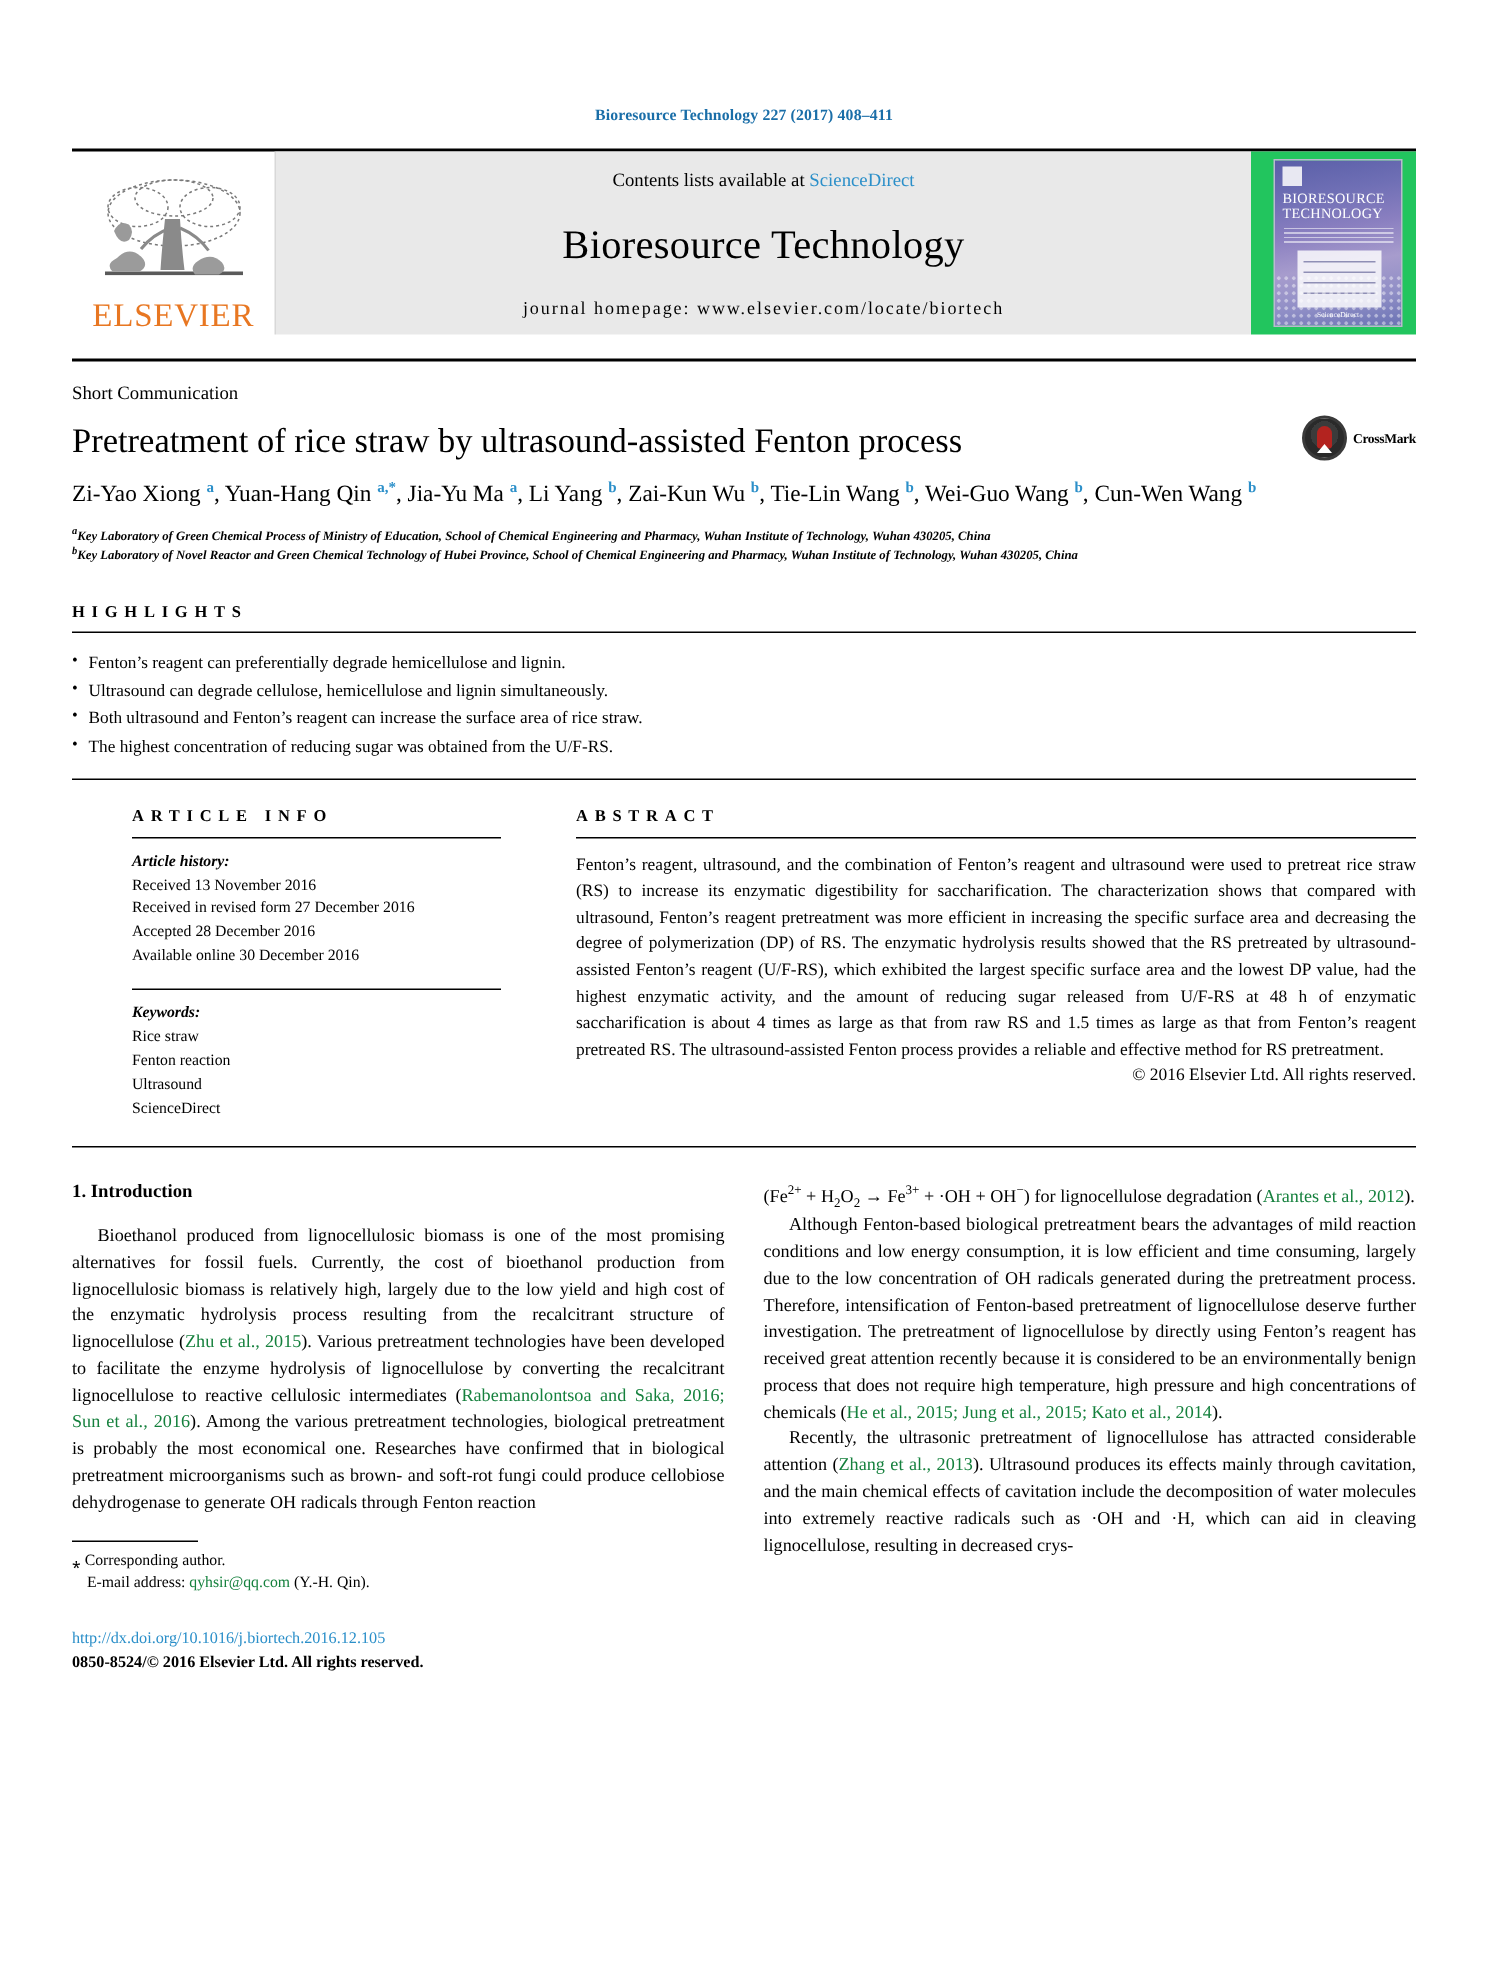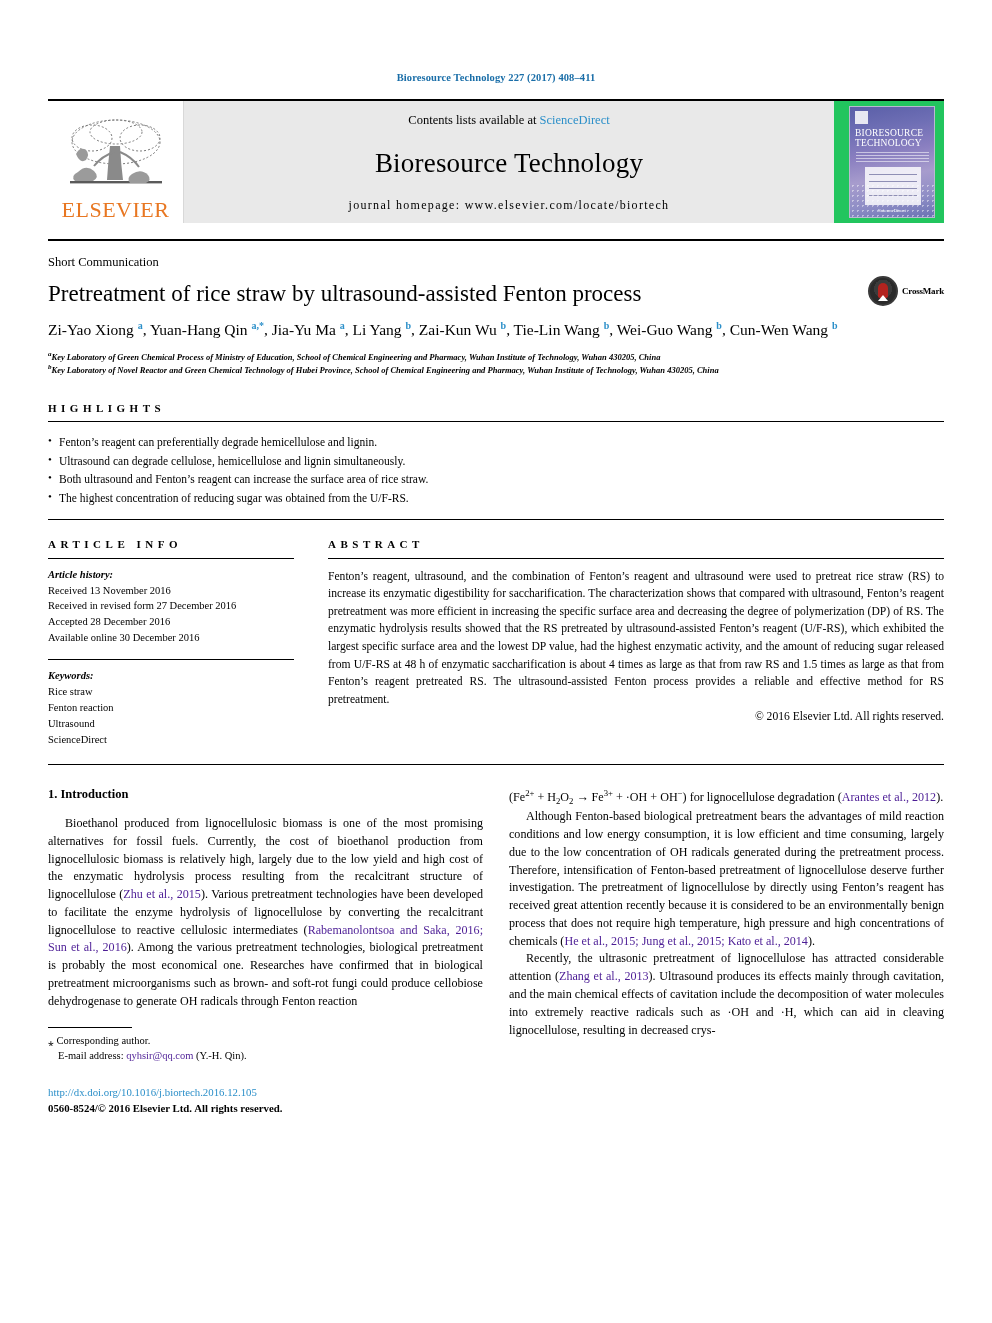--- a/index.html
+++ b/index.html
@@ -80,21 +80,21 @@
   }
   .cover .cv-dots {
     position:absolute; left:0; right:0; bottom:0; height:34px;
     background-image: radial-gradient(rgba(255,255,255,.45) 1px, transparent 1px);
     background-size: 5px 5px;
   }
   .cover .cv-foot { position:absolute; left:0; right:0; bottom:4px; text-align:center; color:#fff; font-size:5px; }
 
   
   .doctype { font-size: 12.5px; padding-top: 14px; }
-  .title-row { display:flex; align-items:flex-start; justify-content:space-between; }
+  .title-row { display:flex; align-items:center; justify-content:space-between; }
   .title { font-size: 23px; line-height: 1.18; padding-top: 10px; font-weight: normal; margin:0; max-width: 760px;}
   .crossmark { display:flex; align-items:center; gap:4px; padding-top:6px; flex: 0 0 auto; }
   .cm-circle {
     width: 30px; height: 30px; border-radius: 50%;
     background: radial-gradient(circle at 50% 42%, #3b3b3b 0 46%, #2a2a2a 46% 100%);
     position: relative; border: 2px solid #3a3a3a;
   }
   .cm-circle:before {
     content:""; position:absolute; left:50%; top:5px; transform:translateX(-50%);
     width: 10px; height: 15px; background:#b3231f; border-radius: 5px 5px 2px 2px;
@@ -119,21 +119,21 @@
   }
   .hl-rule { border-top: 1px solid #000; margin-top: 7px; }
   .hl-list { list-style: none; margin: 0; padding: 11px 0 0 0; font-size: 11.5px; line-height: 1.62; }
   .hl-list li { position: relative; padding-left: 11px; }
   .hl-list li:before {
     content: "\2022"; position: absolute; left: 0; top: -1px; font-size: 11px;
   }
   .hl-bottom-rule { border-top: 1px solid #000; margin-top: 11px; }
 
   
-  .info-wrap { display: flex; gap: 34px; padding-top: 18px; }
+  .info-wrap { display: flex; gap: 50px; padding-top: 18px; margin-left: 40px; }
   .info-col { width: 246px; flex: 0 0 246px; }
   .abs-col { flex: 1 1 auto; }
   .blk-label { font-size: 11px; font-weight: bold; letter-spacing: 4.5px; }
   .blk-rule { border-top: 1px solid #000; margin-top: 8px; }
   .hist { font-size: 10.5px; line-height: 1.52; padding-top: 8px; }
   .hist .it { font-style: italic; font-weight: bold; }
   .kw-rule { border-top: 1px solid #000; margin-top: 13px; }
   .kw { font-size: 10.5px; line-height: 1.52; padding-top: 8px; }
   .kw .it { font-style: italic; font-weight: bold; }
   .abstract {
@@ -145,21 +145,21 @@
 
   
   .body-cols { display: flex; gap: 26px; padding-top: 22px; }
   .col { width: 435px; flex: 0 0 435px; position: relative; }
   .h2 { font-size: 12.5px; font-weight: bold; margin: 0 0 13px 0; }
   .ptext {
     font-size: 12.1px; line-height: 1.47; text-align: justify;
     text-indent: 17px; margin: 0;
   }
   .ptext.noindent { text-indent: 0; }
-  a.cite, .cite { color: #4c1d95; text-decoration: none; }
+  a.cite, .cite { color: #15803d; text-decoration: none; }
 
   
   .fn-rule { border-top: 1px solid #000; width: 84px; margin-top: 16px; }
   .footnote { font-size: 10.5px; line-height: 1.5; padding-top: 5px; }
   .footnote .ind { padding-left: 10px; }
   .footnote .em { }
   .doi-block { padding-top: 20px; font-size: 10.8px; line-height: 1.5; }
   .doi-link { color: #2b8fc9; }
   .issn { font-weight: bold; }
   sub, sup { font-size: 72%; }
@@ -284,21 +284,21 @@
       <p class="ptext"><span>Bioethanol produced from lignocellulosic biomass is one of the most promising alternatives for fossil fuels. Currently, the cost of bioethanol production from lignocellulosic biomass is relatively high, largely due to the low yield and high cost of the enzymatic hydrolysis process resulting from the recalcitrant structure of lignocellulose (</span><span class="cite">Zhu et al., 2015</span><span>). Various pretreatment technologies have been developed to facilitate the enzyme hydrolysis of lignocellulose by converting the recalcitrant lignocellulose to reactive cellulosic intermediates (</span><span class="cite">Rabemanolontsoa and Saka, 2016; Sun et al., 2016</span><span>). Among the various pretreatment technologies, biological pretreatment is probably the most economical one. Researches have confirmed that in biological pretreatment microorganisms such as brown- and soft-rot fungi could produce cellobiose dehydrogenase to generate OH radicals through Fenton reaction</span></p>
 
       <div class="fn-rule"></div>
       <div class="footnote">
         <div><span>⁎</span> <span>Corresponding author.</span></div>
         <div class="ind"><span class="em">E-mail address:</span> <span class="cite">qyhsir@qq.com</span> <span>(Y.-H. Qin).</span></div>
       </div>
 
       <div class="doi-block">
         <div class="doi-link">http://dx.doi.org/10.1016/j.biortech.2016.12.105</div>
-        <div class="issn"><span>0560-8524/</span><span>© 2016 Elsevier Ltd. All rights reserved.</span></div>
+        <div class="issn"><span>0850-8524/</span><span>© 2016 Elsevier Ltd. All rights reserved.</span></div>
       </div>
     </div>
 
     <div class="col">
       <p class="ptext noindent"><span>(Fe</span><sup>2+</sup><span> + H</span><sub>2</sub><span>O</span><sub>2</sub><span> → Fe</span><sup>3+</sup><span> + ·OH + OH</span><sup>−</sup><span>) for lignocellulose degradation (</span><span class="cite">Arantes et al., 2012</span><span>).</span></p>
 
       <p class="ptext"><span>Although Fenton-based biological pretreatment bears the advantages of mild reaction conditions and low energy consumption, it is low efficient and time consuming, largely due to the low concentration of OH radicals generated during the pretreatment process. Therefore, intensification of Fenton-based pretreatment of lignocellulose deserve further investigation. The pretreatment of lignocellulose by directly using Fenton’s reagent has received great attention recently because it is considered to be an environmentally benign process that does not require high temperature, high pressure and high concentrations of chemicals (</span><span class="cite">He et al., 2015; Jung et al., 2015; Kato et al., 2014</span><span>).</span></p>
 
       <p class="ptext"><span>Recently, the ultrasonic pretreatment of lignocellulose has attracted considerable attention (</span><span class="cite">Zhang et al., 2013</span><span>). Ultrasound produces its effects mainly through cavitation, and the main chemical effects of cavitation include the decomposition of water molecules into extremely reactive radicals such as ·OH and ·H, which can aid in cleaving lignocellulose, resulting in decreased crys-</span></p>
     </div>

